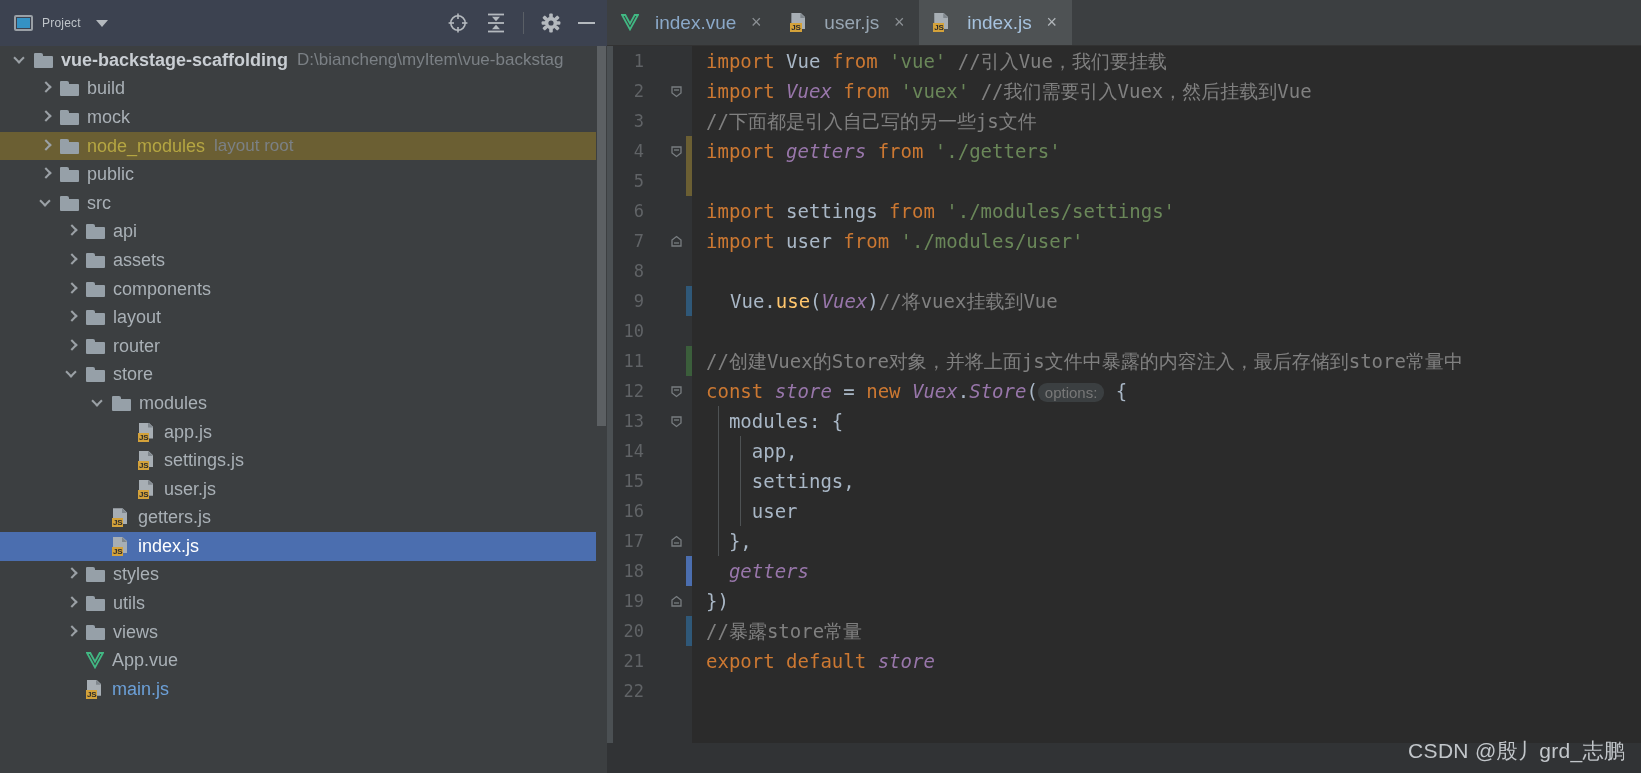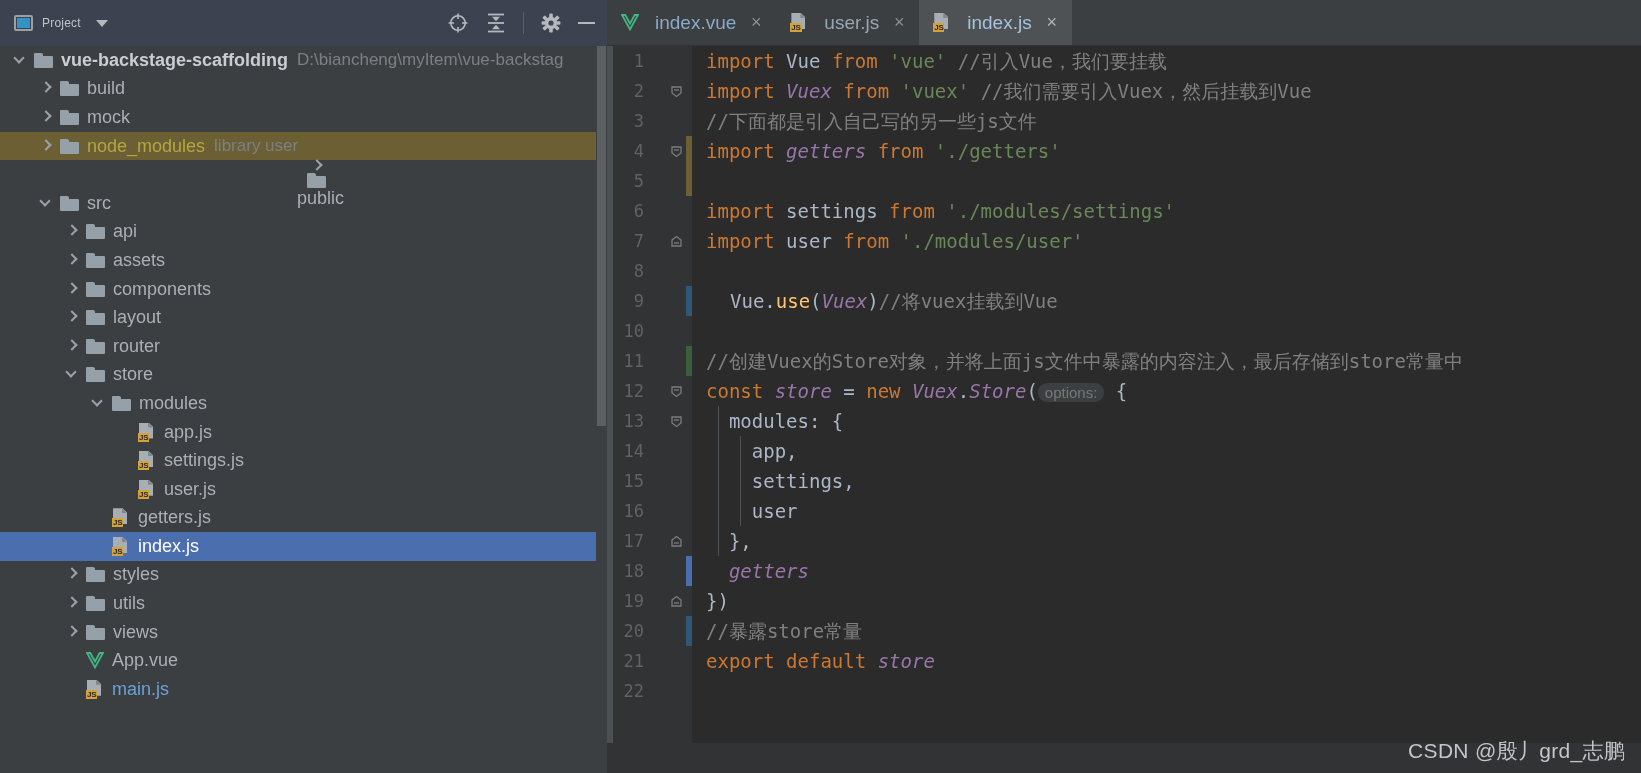--- a/index.html
+++ b/index.html
@@ -312,23 +312,23 @@
           </span>
           <span class="ico folder"></span>
           <span class="name">mock</span>
         </div>
         <div class="row hl" style="padding-left: 40px;">
           <span class="arrow">
             <i></i>
           </span>
           <span class="ico folder"></span>
           <span class="name yellowed">node_modules</span>
-          <span class="subtext">library user</span>
-        </div>
-        <div class="row" style="padding-left: 40px; flex-direction: column;">
+          <span class="subtext">layout root</span>
+        </div>
+        <div class="row" style="padding-left: 40px;">
           <span class="arrow">
             <i></i>
           </span>
           <span class="ico folder"></span>
           <span class="name">public</span>
         </div>
         <div class="row" style="padding-left: 40px;">
           <span class="arrow open">
             <i></i>
           </span>

